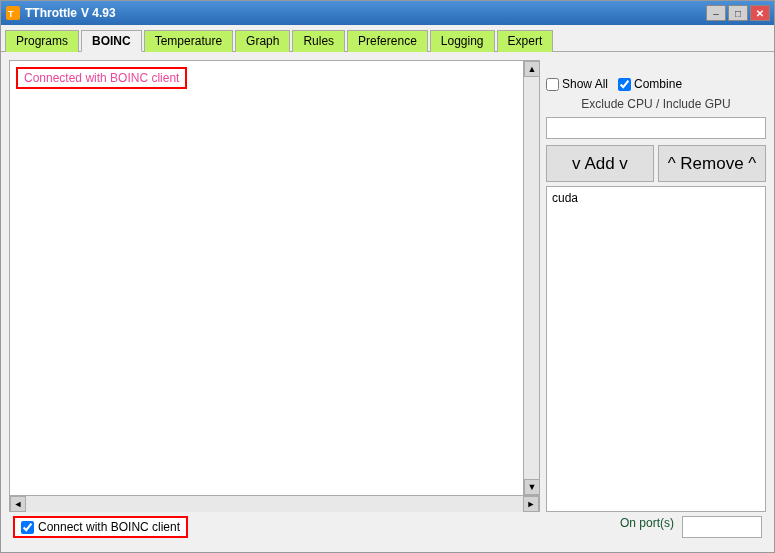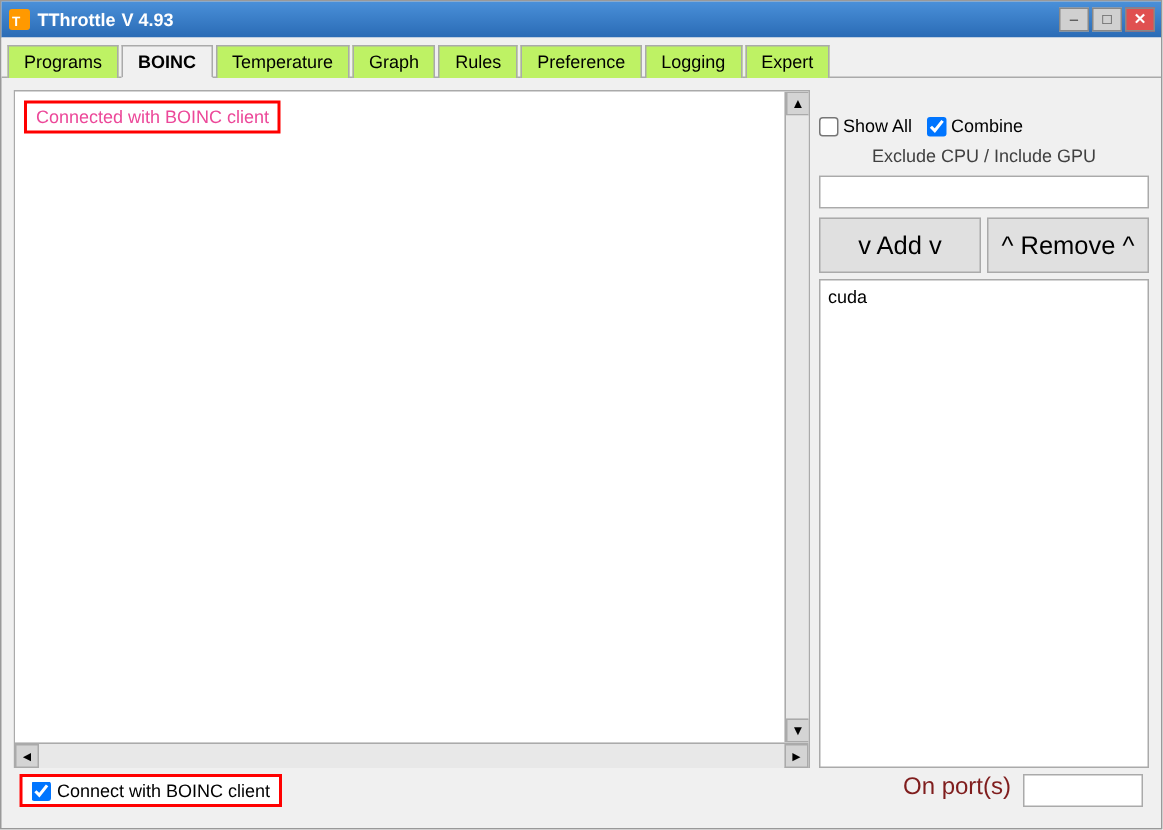--- a/index.html
+++ b/index.html
@@ -252,22 +252,22 @@
       align-items: center;
       gap: 4px;
       background: white;
     }
     .connect-checkbox input[type="checkbox"] {
       width: 13px;
       height: 13px;
     }
     .on-ports-label {
       margin-left: auto;
-      font-size: 16px;
-      color: #7f1d1d;
+      font-size: 12px;
+      color: #14532d;
     }
     .port-input {
       width: 80px;
       height: 22px;
       border: 1px solid #aaa;
       background: white;
       padding: 2px 4px;
       font-size: 12px;
     }
   </style>

